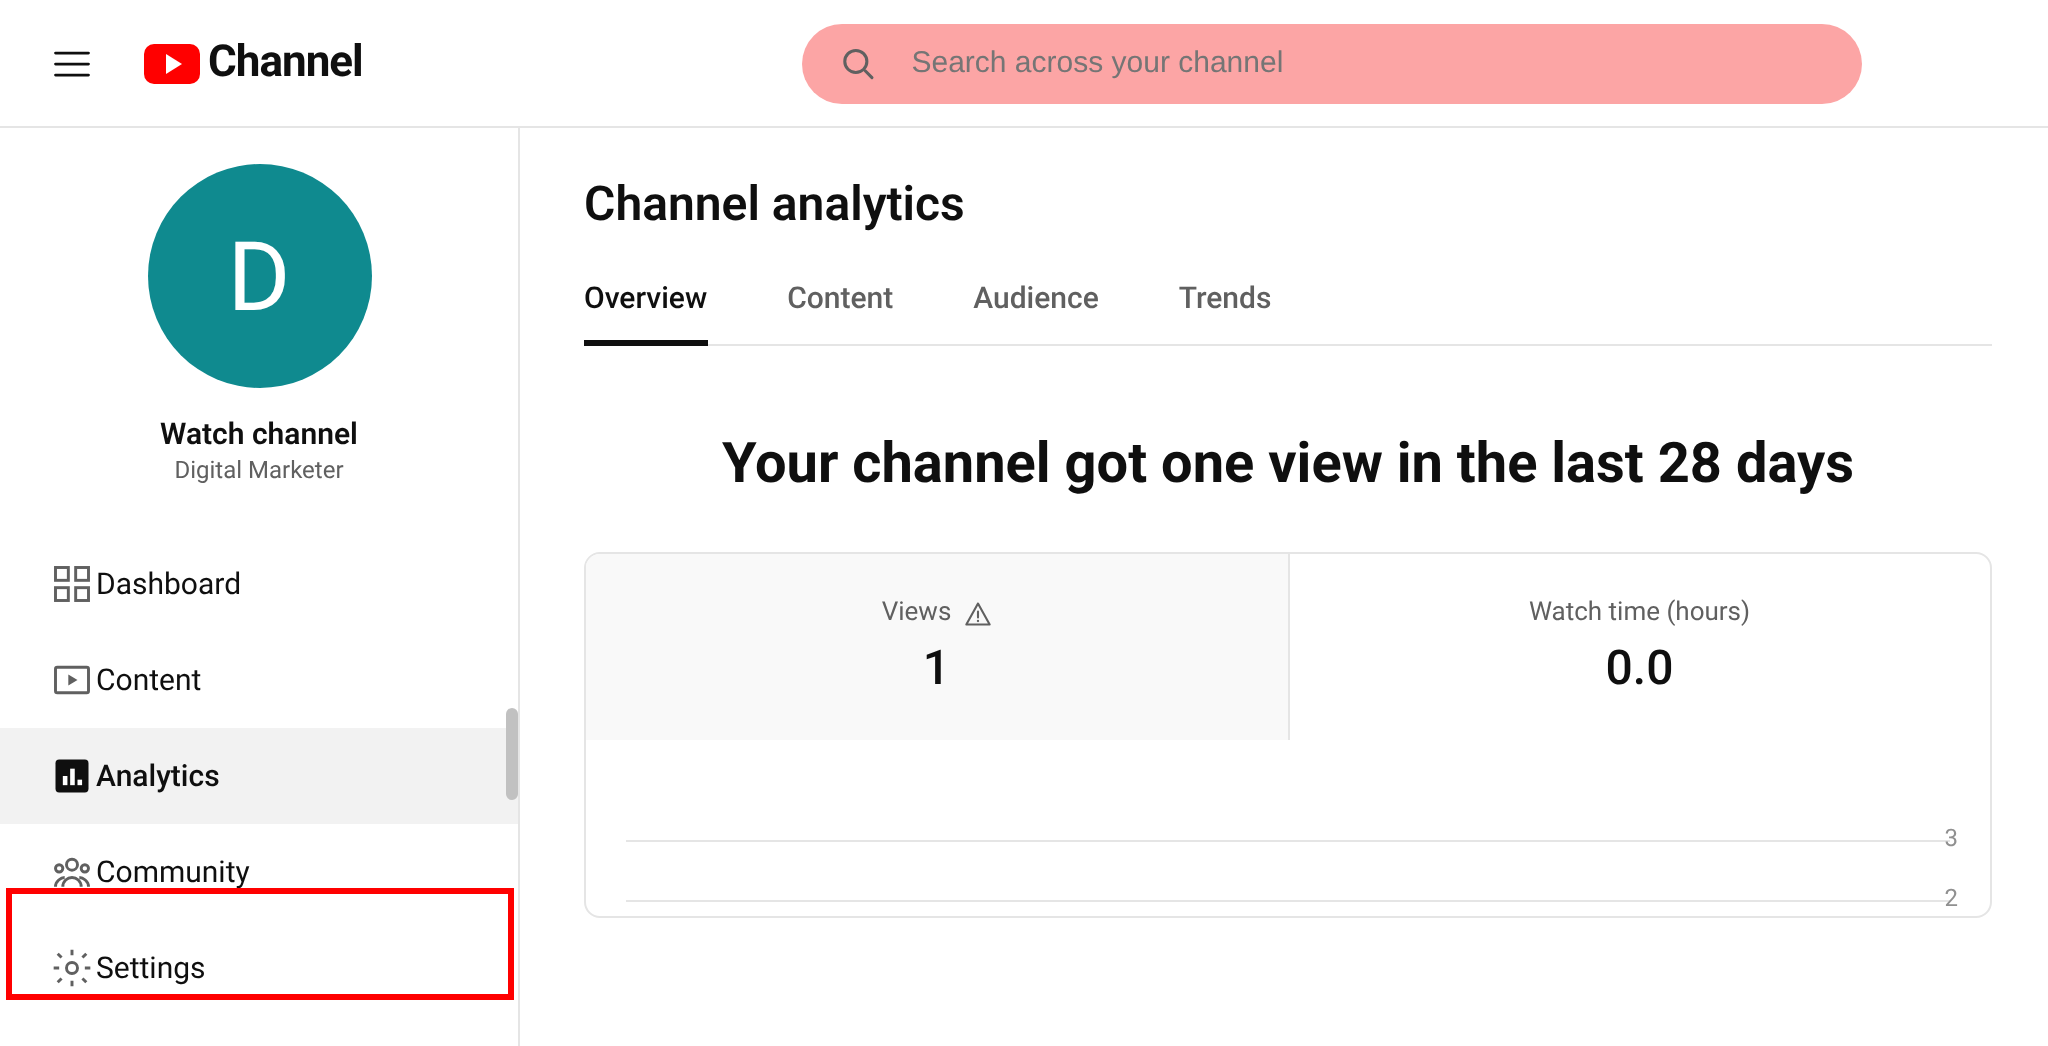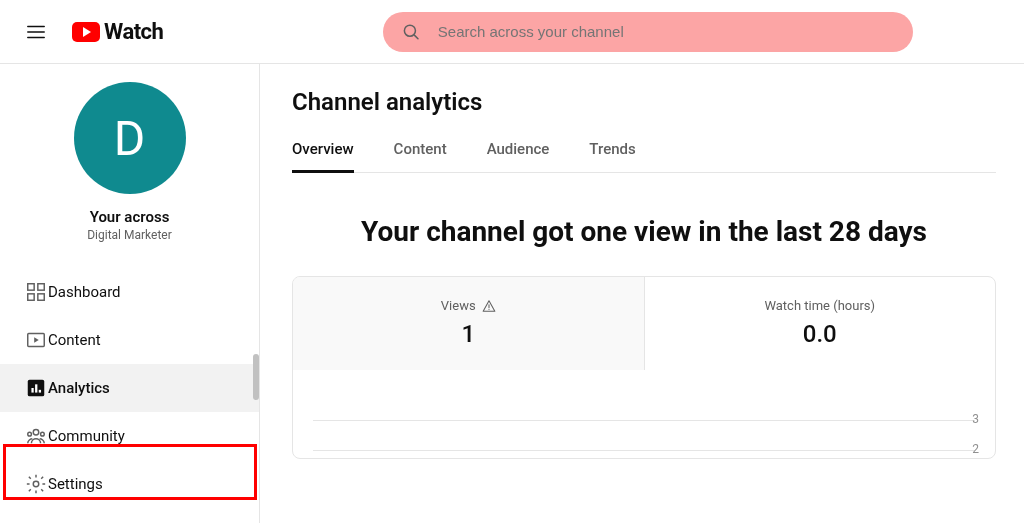--- a/index.html
+++ b/index.html
@@ -48,38 +48,38 @@
 <body>
 
 <div class="header">
   <div class="hamburger">
     <svg width="22" height="22" viewBox="0 0 24 24">
         <path d="M3 6h18M3 12h18M3 18h18" stroke="#0f0f0f" stroke-width="1.5" fill="none" stroke-linecap="round"></path>
       </svg>
   </div>
   <div class="logo-wrap">
     <div class="yt-play"></div>
-    <span class="logo-text">Watch</span>
+    <span class="logo-text">Channel</span>
   </div>
   <div class="search-wrap">
     <div class="search">
       <svg width="22" height="22" viewBox="0 0 24 24">
           <circle cx="10.5" cy="10.5" r="6.5" stroke="#606060" stroke-width="1.8" fill="none"></circle>
           <path d="M16 16l4 4" stroke="#606060" stroke-width="1.8" stroke-linecap="round"></path>
         </svg>
       <input type="text" placeholder="Search across your channel" style="">
     </div>
   </div>
 </div>
 
 <div class="layout">
   <div class="sidebar">
     <div class="avatar-wrap">
       <div class="avatar">D</div>
-      <div class="ch-title">Your across</div>
+      <div class="ch-title">Watch channel</div>
       <div class="ch-sub">Digital Marketer</div>
     </div>
     <div class="nav">
       <div class="nav-item">
         <span class="ico">
             <svg width="22" height="22" viewBox="0 0 24 24" fill="none" stroke="currentColor" stroke-width="1.6">
               <rect x="3" y="3" width="7" height="7"></rect>
               <rect x="14" y="3" width="7" height="7"></rect>
               <rect x="3" y="14" width="7" height="7"></rect>
               <rect x="14" y="14" width="7" height="7"></rect>

